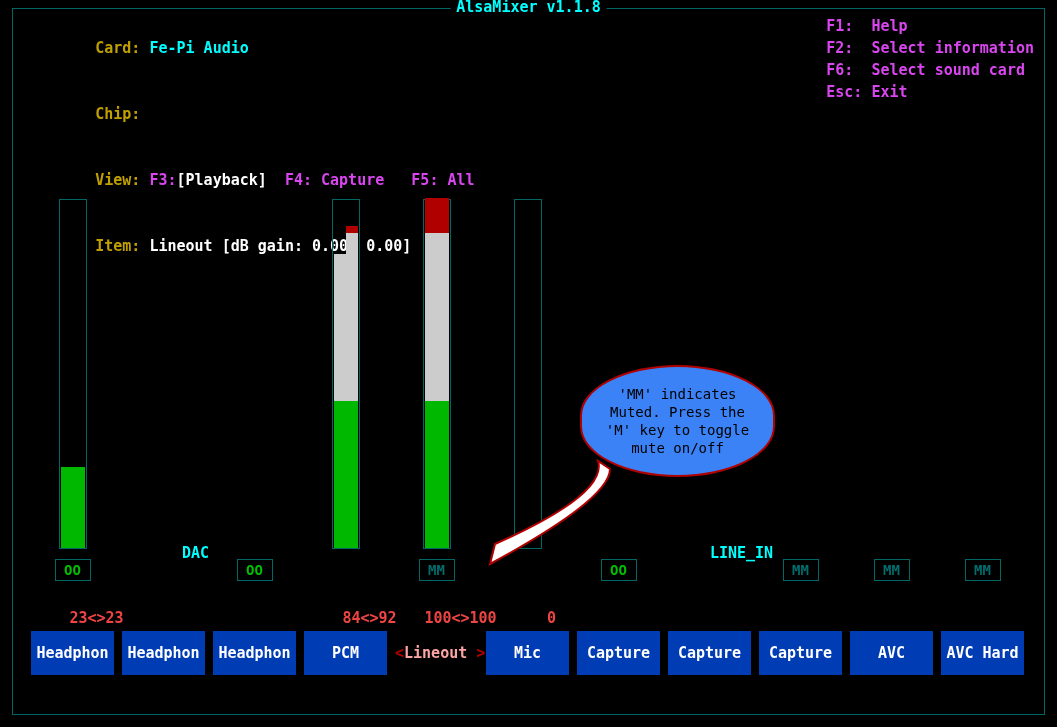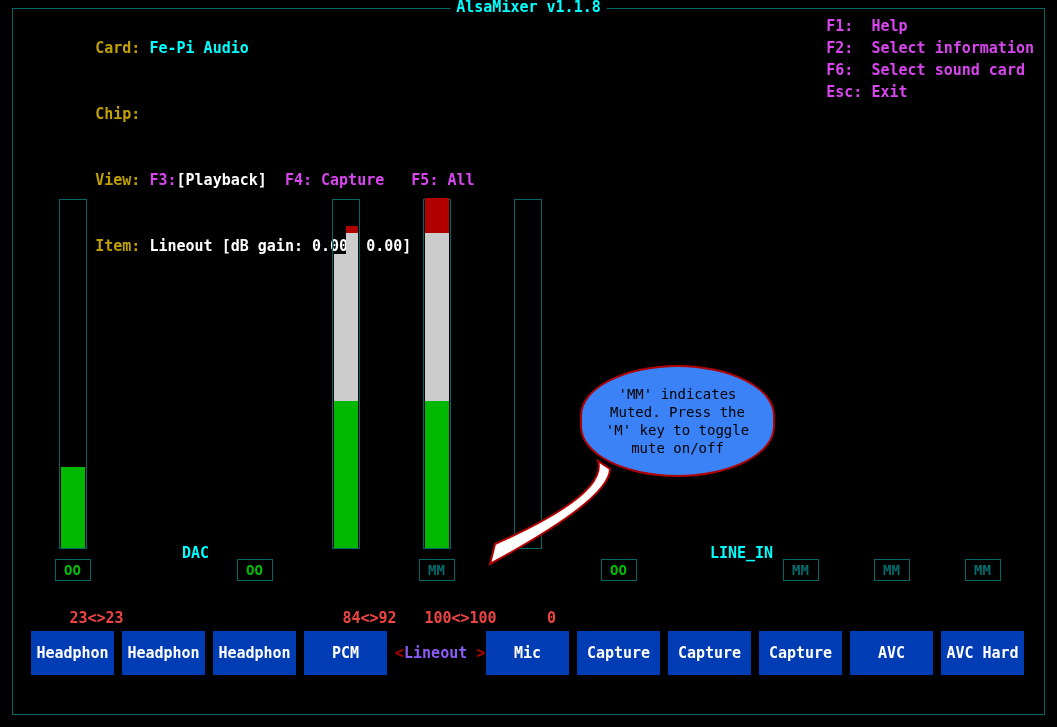--- a/index.html
+++ b/index.html
@@ -250,21 +250,21 @@
               <div class="seg g" style="height: 147px; width: 12px;"></div>
             </div>
             <div class="bar-fill right" style="height: 350px; display: flex; flex-direction: column; justify-content: flex-end;">
               <div class="seg r" style="height: 35px; width: 12px;"></div>
               <div class="seg w" style="height: 168px; width: 12px;"></div>
               <div class="seg g" style="height: 147px; width: 12px;"></div>
             </div>
           </div>
           <div class="mute-box mm">MM</div>
           <div class="vol-label">100&lt;&gt;100</div>
-          <div class="name-label"><span class="name-inner selected"><span style="color:#b00000">&lt;</span><span style="color:#8b5cf6">Lineout</span>&nbsp;<span style="color:#b00000">&gt;</span></span></div>
+          <div class="name-label"><span class="name-inner selected"><span style="color:#b00000">&lt;</span><span style="color:#fca5a5">Lineout</span>&nbsp;<span style="color:#b00000">&gt;</span></span></div>
         </div>
         <div class="channel">
           <div class="bar-frame">
             <div class="bar-fill left" style="height: 0px; display: flex; flex-direction: column; justify-content: flex-end;"></div>
             <div class="bar-fill right" style="height: 0px; display: flex; flex-direction: column; justify-content: flex-end;"></div>
           </div>
           <div class="vol-label">0</div>
           <div class="name-label"><span class="name-inner normal">Mic</span></div>
         </div>
         <div class="channel">

